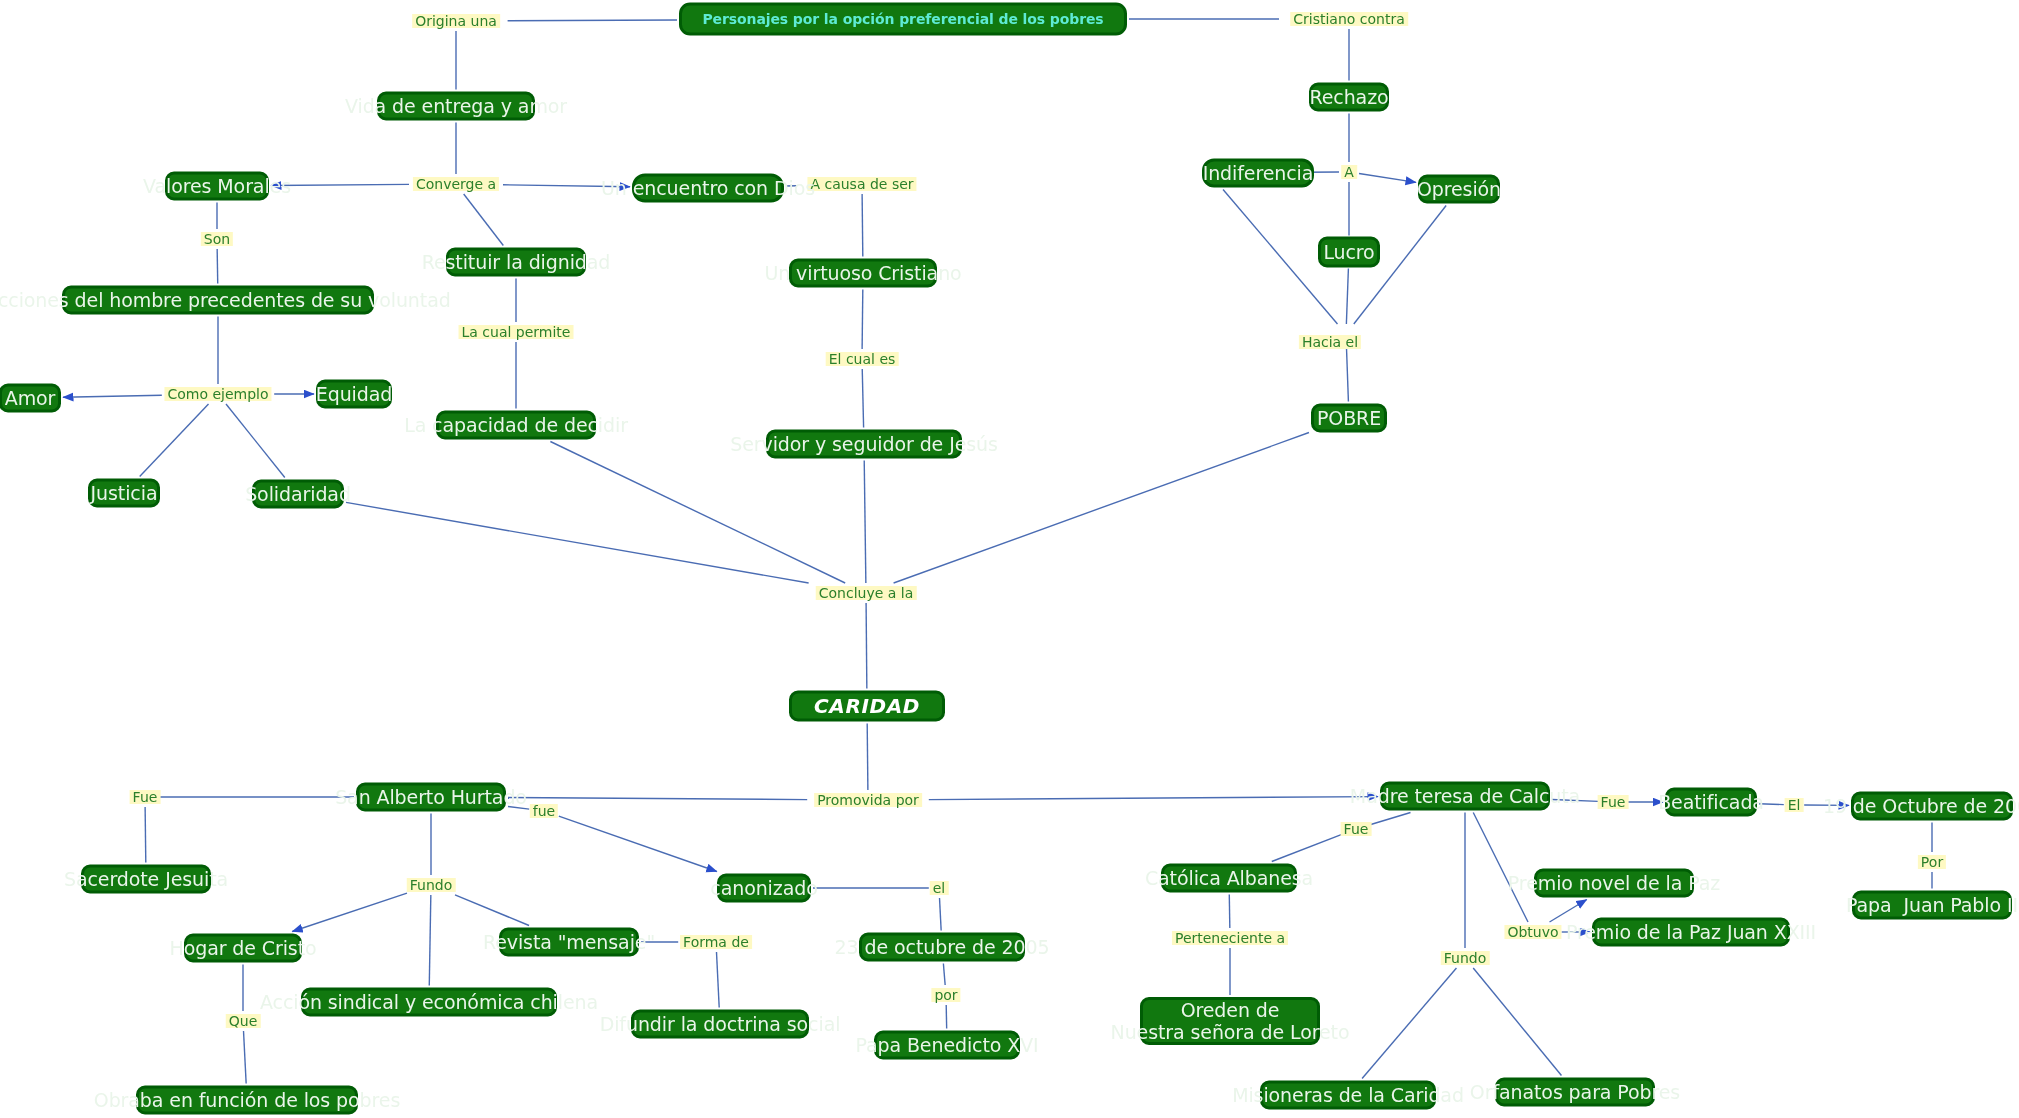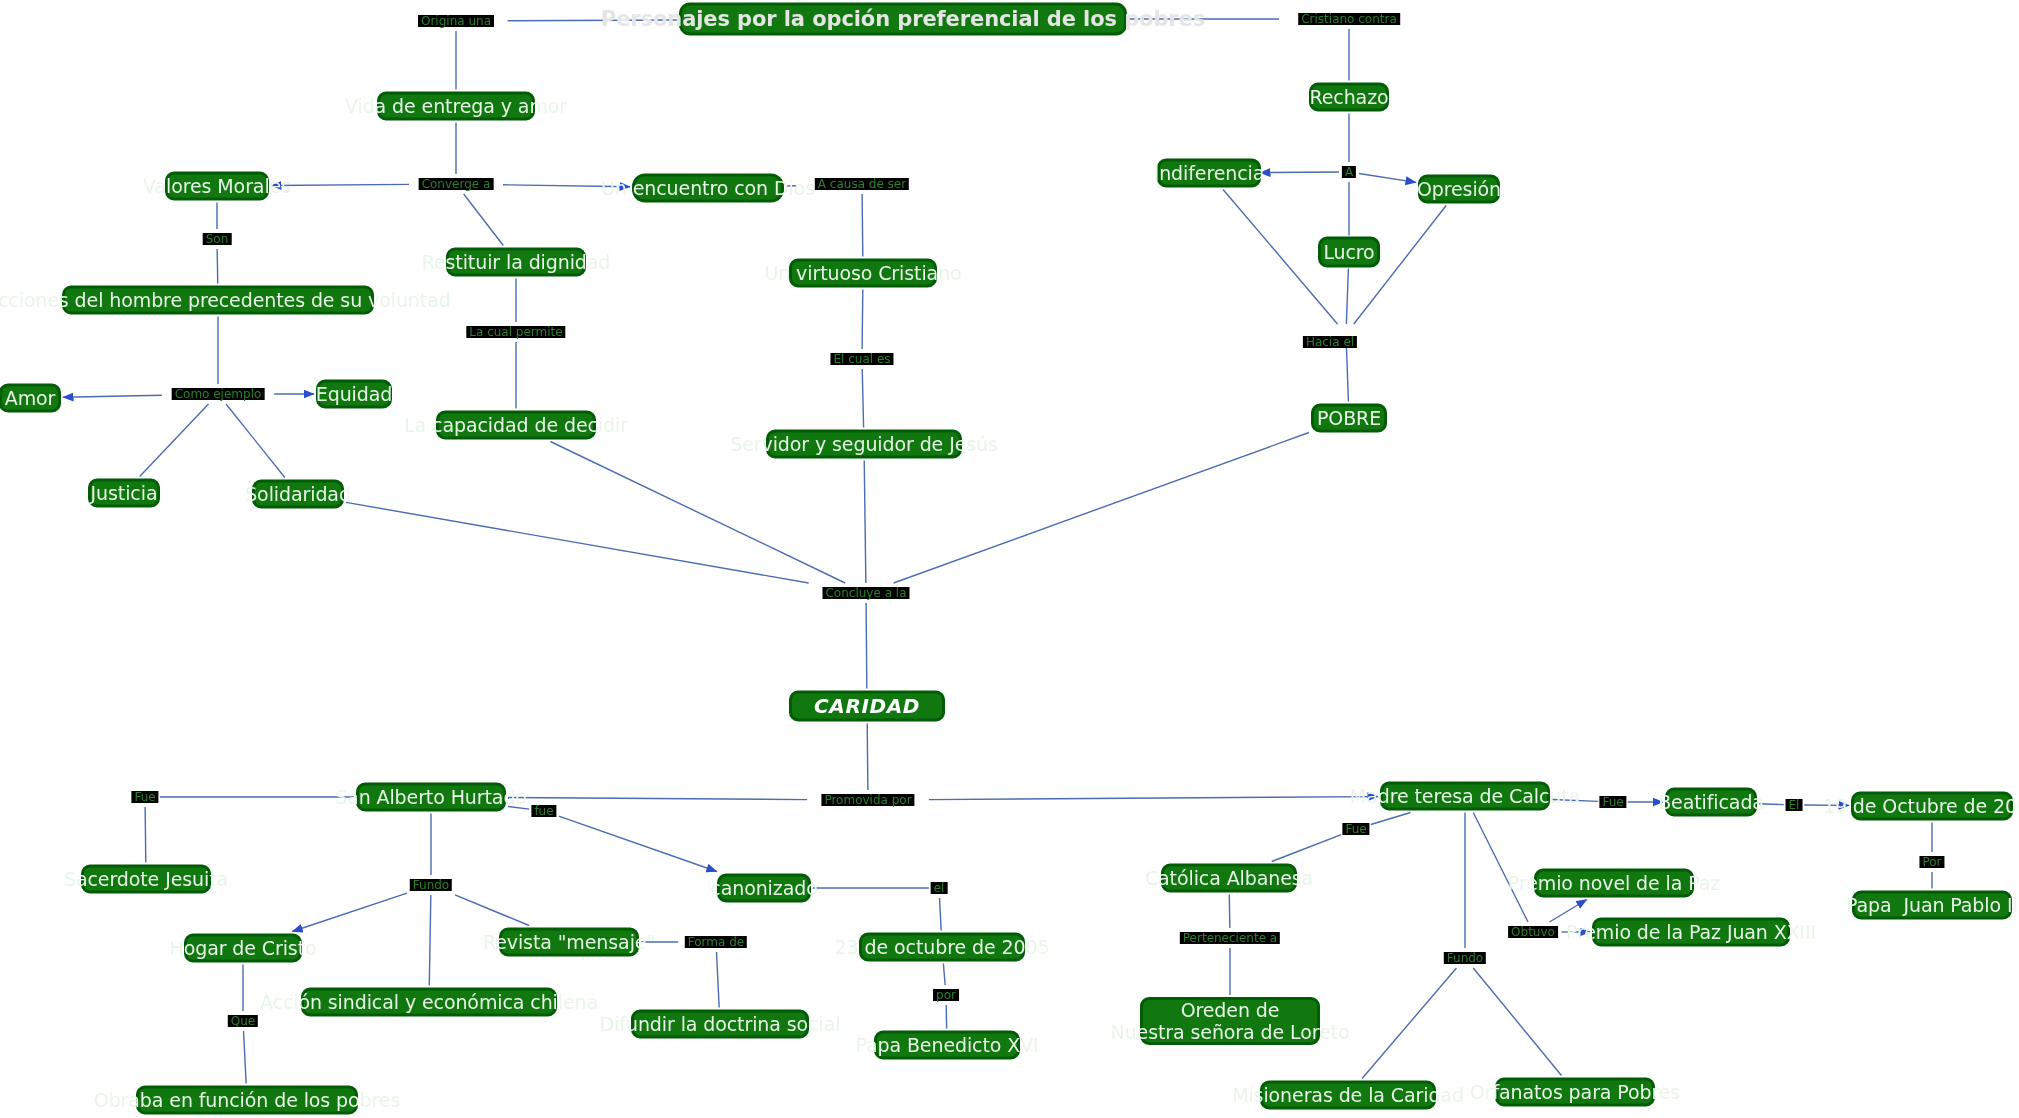--- a/index.html
+++ b/index.html
@@ -38,39 +38,39 @@
     align-items: center;
     justify-content: center;
     white-space: pre;
     padding: 4px 12px;
     transform: translate(-50%, -50%);
     font-family: "DejaVu Sans", sans-serif;
     letter-spacing: -0.1px;
   }
   .node.title {
     font-weight: bold;
-    font-size: 21px;
-    color: #e5e5e5;
+    font-size: 14px;
+    color: #5eead4;
     border-radius: 11px;
   }
   .node.emph {
     font-weight: bold;
     font-style: italic;
     font-size: 20px;
     color: #ffffff;
     letter-spacing: 0.6px;
   }
   .link-label {
     position: absolute;
     transform: translate(-50%, -50%);
     color: #2B7F2B;
-    font-size: 12px;
+    font-size: 14px;
     line-height: 1;
     white-space: pre;
-    background: #000000;
+    background: #fef9c3;
     padding: 0 3px;
     font-family: "DejaVu Sans", sans-serif;
   }
 </style>
 </head>
 <body>
 
 <div id="canvas">
   <svg id="edge-layer" viewBox="0 0 2019 1118" width="2019" height="1118" xmlns="http://www.w3.org/2000/svg">
     <defs>
@@ -186,21 +186,21 @@
       <div class="node" style="left: 218px; top: 300px; width: 312px; height: 29px;">Acciones del hombre precedentes de su voluntad</div>
       <div class="node" style="left: 516px; top: 262px; width: 140px; height: 29px;">Restituir la dignidad</div>
       <div class="node" style="left: 863px; top: 273px; width: 148px; height: 29px;">Un virtuoso Cristiano</div>
       <div class="node" style="left: 30px; top: 398px; width: 62px; height: 29px;">Amor</div>
       <div class="node" style="left: 354px; top: 394px; width: 76px; height: 29px;">Equidad</div>
       <div class="node" style="left: 516px; top: 425px; width: 160px; height: 29px;">La capacidad de decidir</div>
       <div class="node" style="left: 864px; top: 444px; width: 196px; height: 29px;">Servidor y seguidor de Jesús</div>
       <div class="node" style="left: 124px; top: 493px; width: 72px; height: 29px;">Justicia</div>
       <div class="node" style="left: 298px; top: 494px; width: 92px; height: 29px;">Solidaridad</div>
       <div class="node" style="left: 1349px; top: 97px; width: 80px; height: 29px;">Rechazo</div>
-      <div class="node" style="left: 1209px; top: 173px; width: 104px; height: 29px;">Indiferencia</div>
+      <div class="node" style="left: 1258px; top: 173px; width: 112px; height: 29px; border-radius: 12px;">Indiferencia</div>
       <div class="node" style="left: 1459px; top: 189px; width: 82px; height: 29px;">Opresión</div>
       <div class="node" style="left: 1349px; top: 252px; width: 62px; height: 31px;">Lucro</div>
       <div class="node" style="left: 1349px; top: 418px; width: 76px; height: 29px;">POBRE</div>
       <div class="node emph" style="left: 867px; top: 706px; width: 156px; height: 31px;">CARIDAD</div>
       <div class="node" style="left: 431px; top: 797px; width: 150px; height: 29px;">San Alberto Hurtado</div>
       <div class="node" style="left: 1465px; top: 796px; width: 170px; height: 29px;">Madre teresa de Calcuta</div>
       <div class="node" style="left: 1711px; top: 802px; width: 92px; height: 29px;">Beatificada</div>
       <div class="node" style="left: 1932px; top: 806px; width: 162px; height: 29px;">19 de Octubre de 2003</div>
       <div class="node" style="left: 146px; top: 879px; width: 130px; height: 29px;">Sacerdote Jesuita</div>
       <div class="node" style="left: 1229px; top: 878px; width: 136px; height: 29px;">Católica Albanesa</div>

